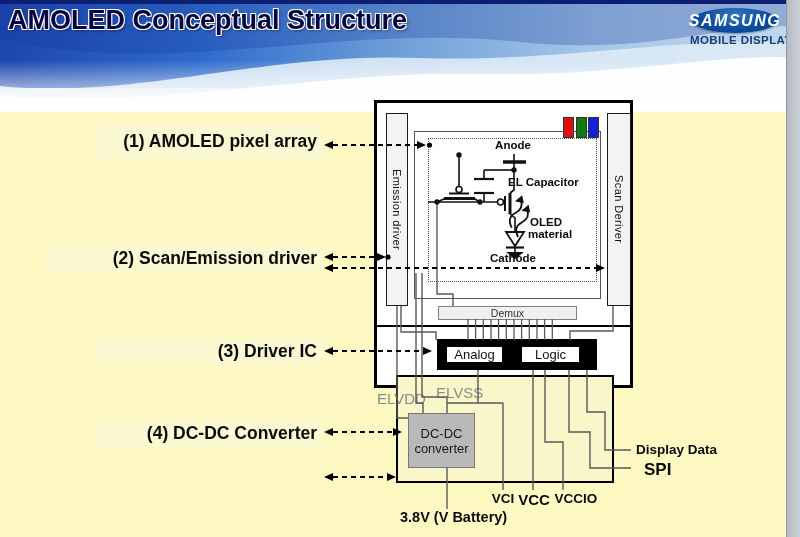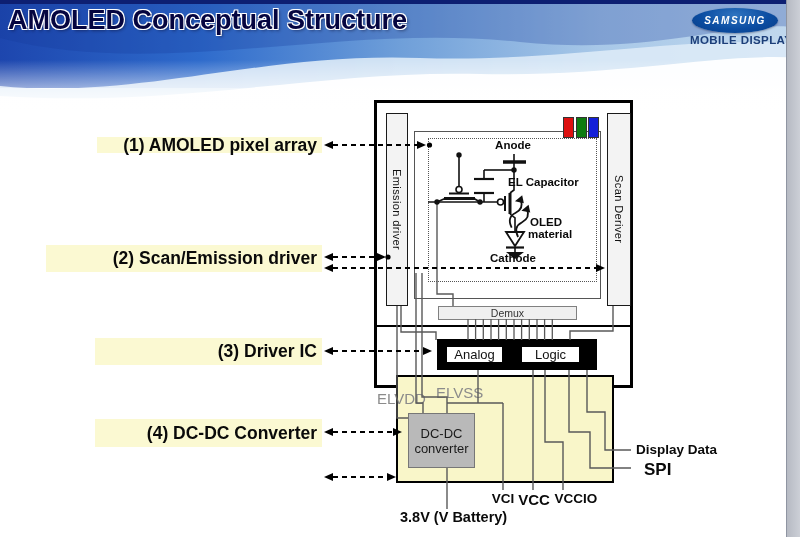--- a/index.html
+++ b/index.html
@@ -1,29 +1,29 @@
 <!DOCTYPE html>
 <html><head>
 <meta charset="utf-8">
 <style>
   html,body{margin:0;padding:0;background:#888;}
-  .slide{position:relative;width:800px;height:537px;background:#ffffff;overflow:hidden;
+  .slide{position:relative;width:800px;height:537px;background:#fef9c3;overflow:hidden;
          font-family:"Liberation Sans","DejaVu Sans",sans-serif;}
   
   .banner{position:absolute;left:0;top:0;width:800px;height:112px;}
   .banner svg{position:absolute;left:0;top:0;}
   .title{position:absolute;left:8px;top:5px;font-size:27px;font-weight:bold;
          color:#050540;letter-spacing:0px;white-space:nowrap;
          text-shadow:-1px -1px 0 #fff,1px -1px 0 #fff,-1px 1px 0 #fff,1px 1px 0 #fff,
                      2px 2px 3px rgba(10,10,40,.45);}
   .samsung-oval{position:absolute;left:692px;top:8px;width:86px;height:25px;border-radius:50%;
         background:radial-gradient(ellipse at 50% 28%,#2f74c0 0%,#0b4da2 55%,#083c85 100%);
         display:flex;align-items:center;justify-content:center;
         box-shadow:0 1px 2px rgba(0,0,40,.35);}
-  .samsung-oval span{color:#fff;font-size:10px;font-weight:bold;font-style:italic;
+  .samsung-oval span{color:#fff;font-size:16px;font-weight:bold;font-style:italic;
         letter-spacing:1.5px;}
   .mobile-display{position:absolute;left:690px;top:34px;width:96px;font-size:11.5px;
         font-weight:bold;color:#1c3e79;letter-spacing:.4px;white-space:nowrap;}
   
   .right-strip{position:absolute;left:786px;top:0;width:14px;height:537px;z-index:9;
         background:linear-gradient(to right,#b6bac3,#ced1d8);border-left:1px solid #8f95a2;}
   
   .callout{position:absolute;background:#fbf9d2;font-weight:bold;font-size:17.5px;color:#0a0a0a;
         display:flex;align-items:center;justify-content:flex-end;padding-right:5px;
         box-sizing:border-box;white-space:nowrap;}
@@ -87,21 +87,21 @@
       <path d="M0,96 C180,108 320,70 480,74 C620,77 720,52 800,58 L800,112 L0,112 Z" fill="#ffffff" opacity="0.95"></path>
       <rect x="0" y="60" width="800" height="52" fill="url(#g2)"></rect>
     </svg>
     <div class="title">AMOLED Conceptual Structure</div>
     <div class="samsung-oval">
       <span>SAMSUNG</span>
     </div>
     <div class="mobile-display">MOBILE DISPLAY</div>
   </div>
 
-  <div class="callout" style="left:97px;top:137px;width:225px;height:16px;">
+  <div class="callout" style="left:97px;top:124px;width:225px;height:35px;">
     <span>(1) AMOLED pixel array</span>
     </div>
   <div class="callout" style="left:46px;top:245px;width:276px;height:27px;">
     <span>(2) Scan/Emission driver</span>
     </div>
   <div class="callout" style="left:95px;top:338px;width:227px;height:27px;">
     <span>(3) Driver IC</span>
     </div>
   <div class="callout" style="left:95px;top:419px;width:227px;height:28px;">
     <span>(4) DC-DC Converter</span>

